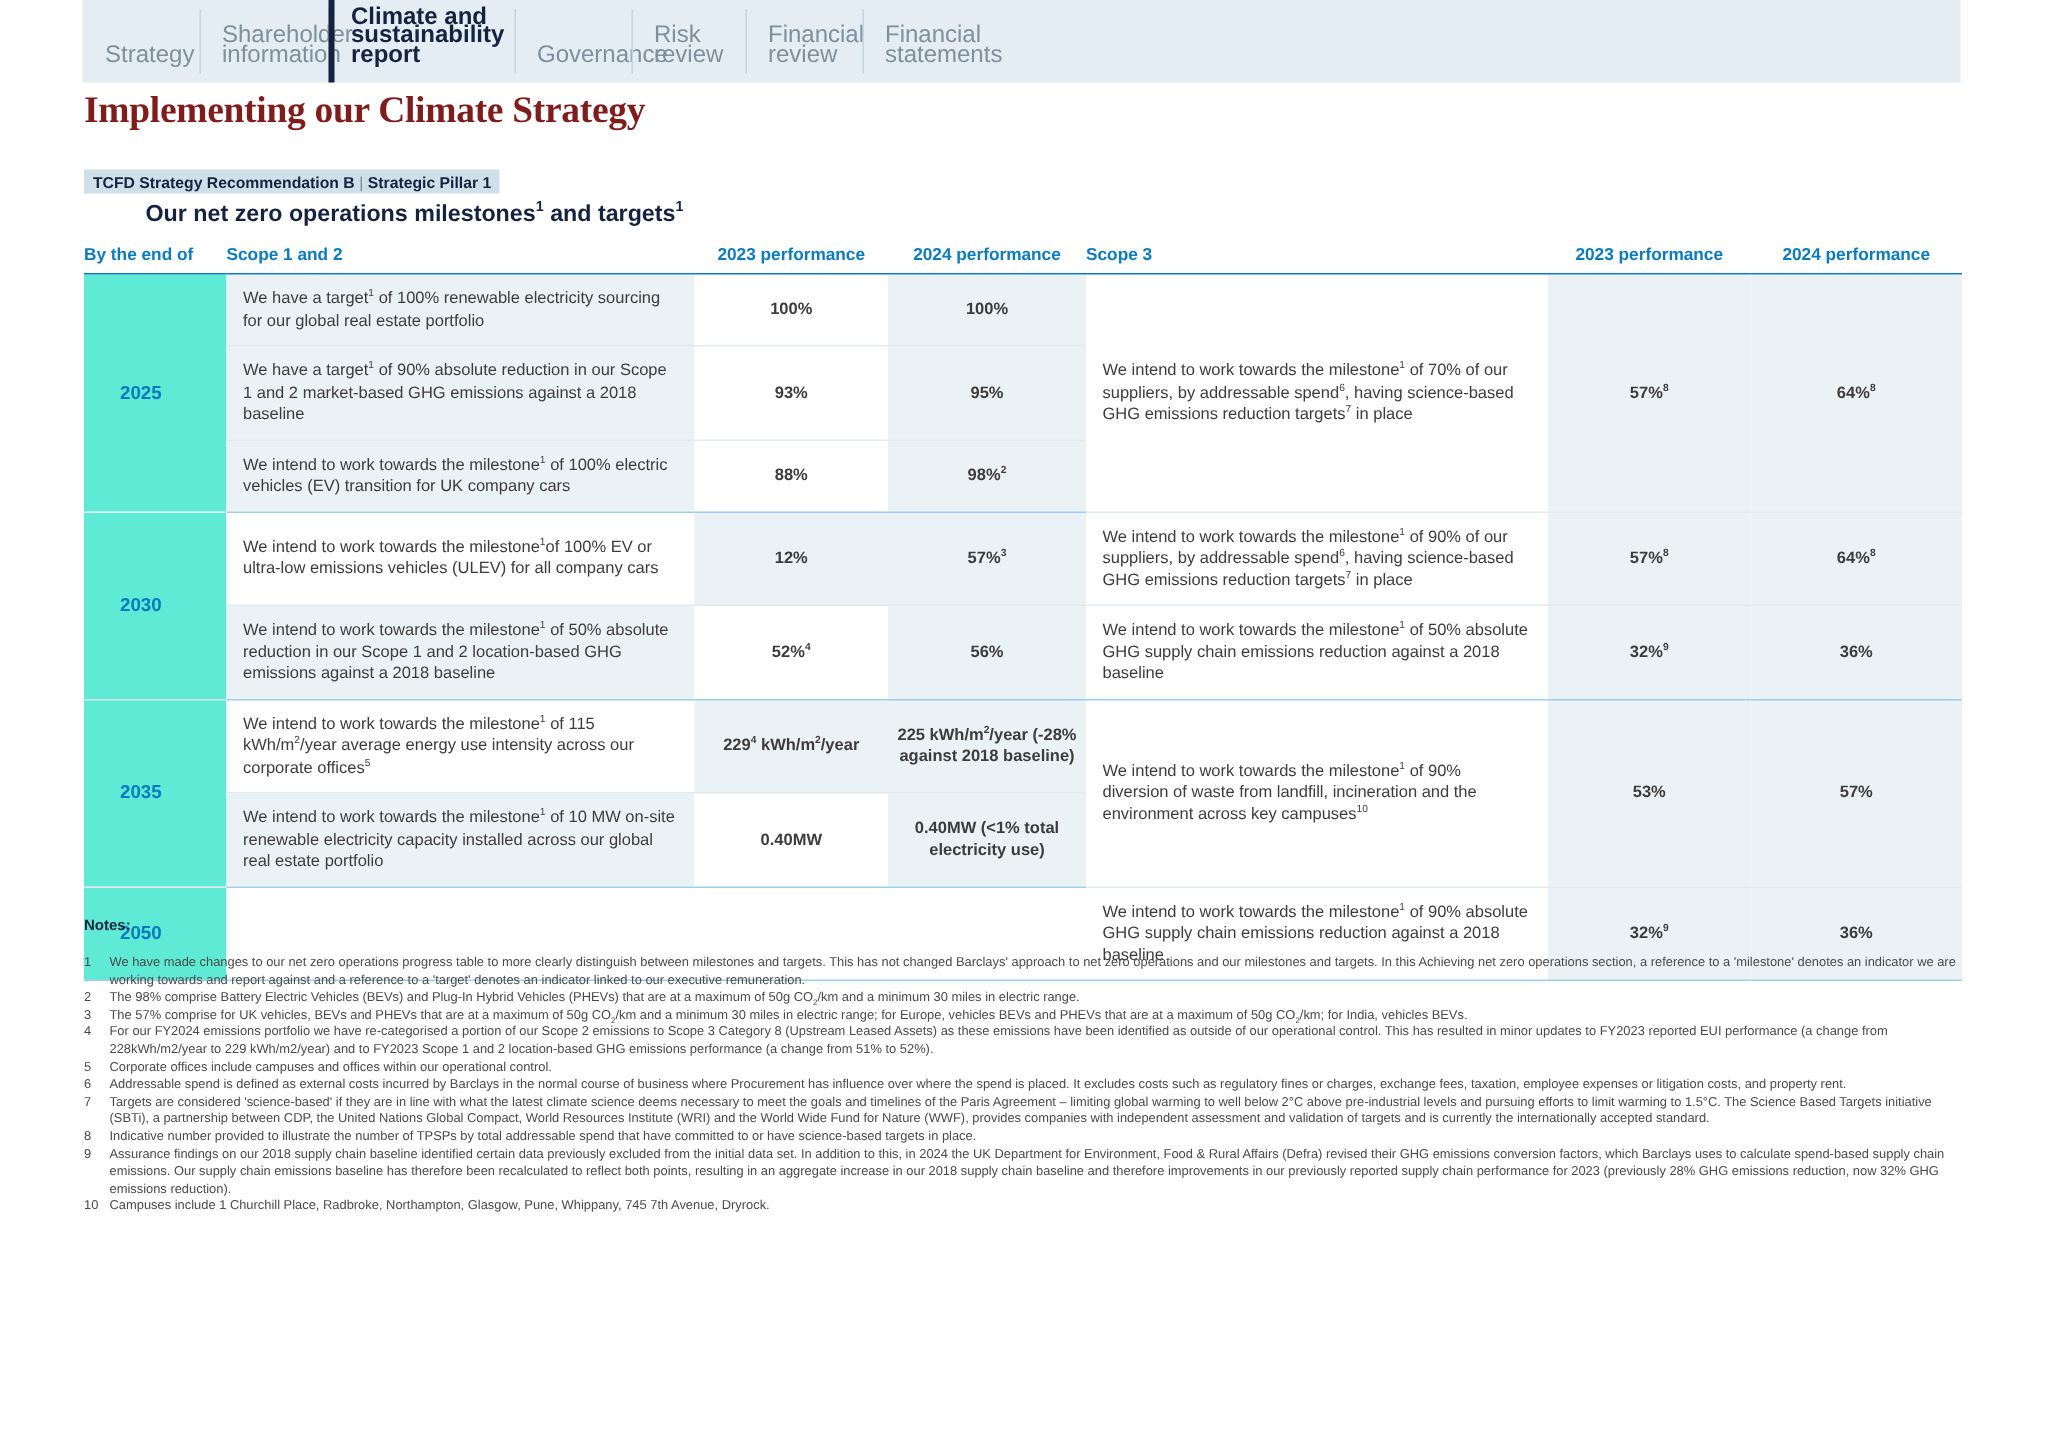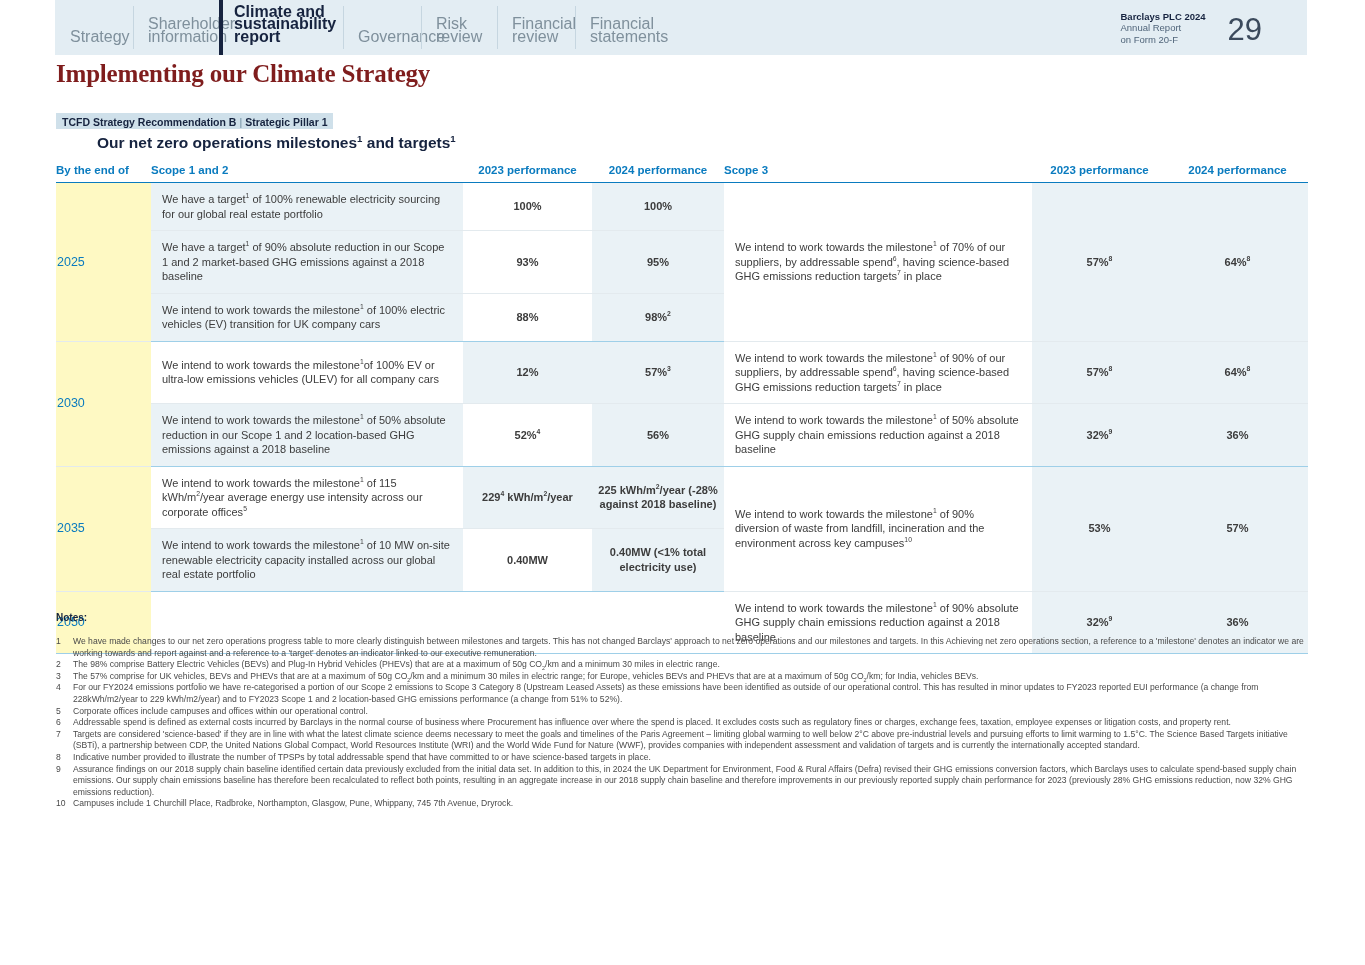--- a/index.html
+++ b/index.html
@@ -159,24 +159,24 @@
   .mtable th.num { text-align: center; }
   .mtable td {
     font-size: 11px;
     line-height: 14.5px;
     color: #3c3c3c;
     vertical-align: middle;
     padding: 9px 8px 9px 0;
   }
   td.yearcell {
     color: #0a7bbf;
-    font-weight: normal;
+    font-weight: bold;
     font-size: 12.5px;
-    background: #fef9c3;
-    padding-left: 1px;
+    background: #5eead4;
+    padding-left: 24px;
     vertical-align: middle;
   }
   td.desc { padding-left: 11px; padding-right: 12px; }
   td.num {
     text-align: center;
     padding-left: 4px;
     padding-right: 4px;
     font-weight: bold;
   }
   td.shade { background: #eaf2f6; }
@@ -221,28 +221,20 @@
 information</div>
     <div class="nav-tab w-climate active">Climate and
 sustainability report</div>
     <div class="nav-tab w-governance">Governance</div>
     <div class="nav-tab w-risk">Risk
 review</div>
     <div class="nav-tab w-finrev">Financial
 review</div>
     <div class="nav-tab w-finstat">Financial
 statements</div>
-  </div>
-  <div class="nav-right">
-    <div class="report-meta">
-      <div class="meta-title">Barclays PLC 2024</div>
-      <div>Annual Report</div>
-      <div>on Form 20-F</div>
-    </div>
-    <div class="page-number">29</div>
   </div>
 </div>
 
 <div class="page-title">Implementing our Climate Strategy</div>
 
 <div class="tcfd-badge">
   <span>TCFD Strategy Recommendation B</span><span class="sep">|</span><span>Strategic Pillar 1</span>
 </div>
 
 <div class="section-title">

